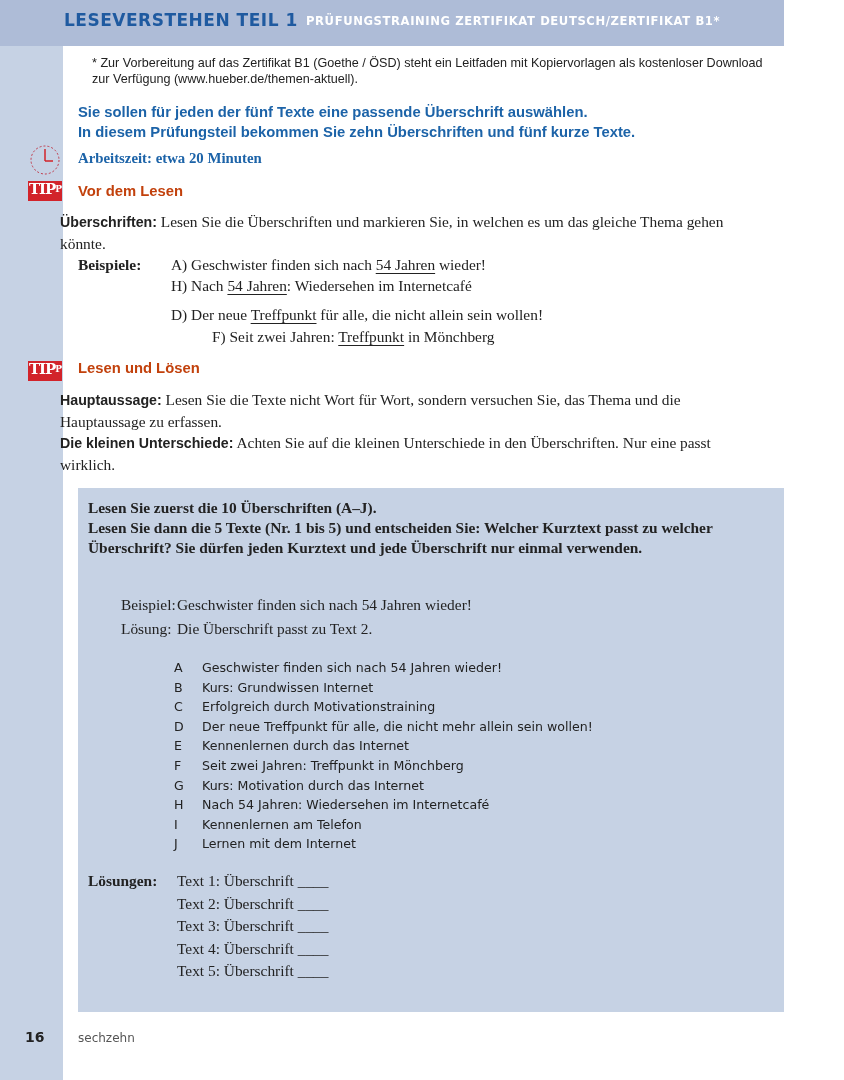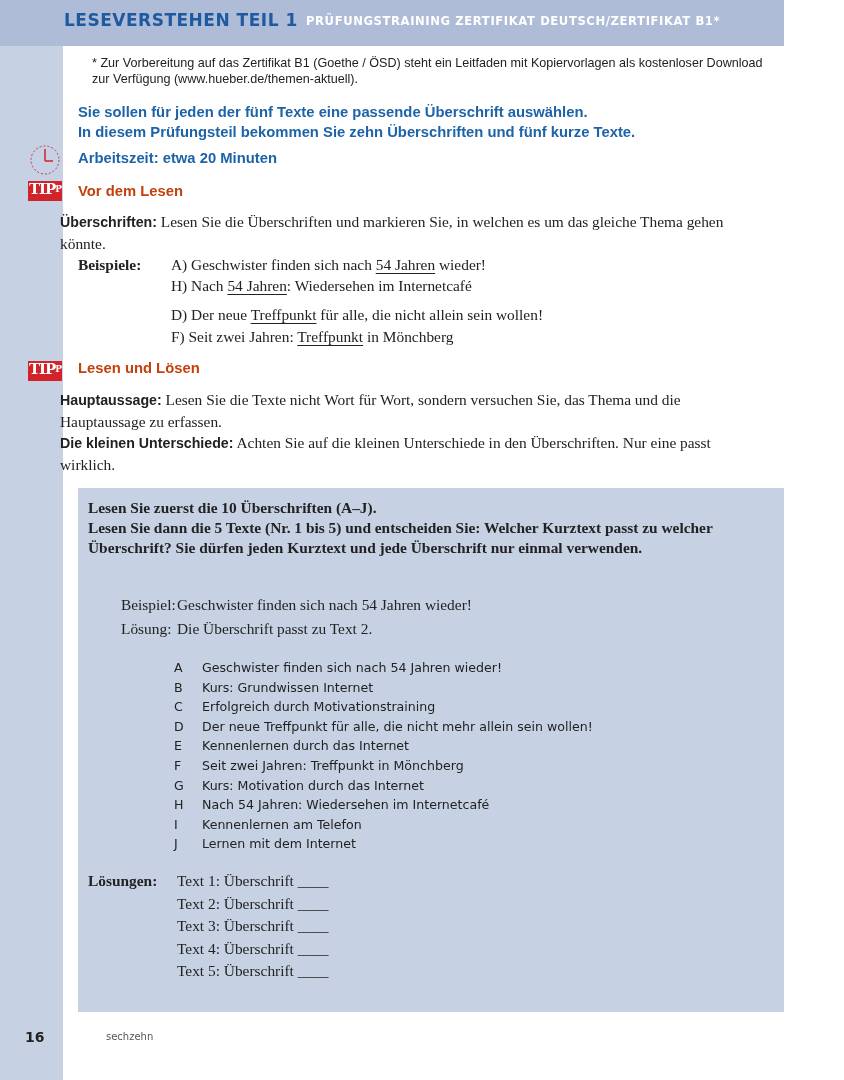--- a/index.html
+++ b/index.html
@@ -31,21 +31,21 @@
   .footnote {
     position:absolute; left:92px; top:55px; width:680px;
     font-size:12.6px; line-height:16px; color:#222;
   }
   .intro {
     position:absolute; left:78px; top:102px; width:700px;
     font-weight:bold; font-size:14.8px; line-height:20px; color:#1c63a8;
   }
   .worktime {
     position:absolute; left:78px; top:150px;
-    font-weight:bold; font-size:14.8px; color:#1c63a8;
+    font-weight:bold; font-size:14.8px; color:#1c63a8;font-family:Liberation Serif, serif;
   }
   .clock-icon { position:absolute; left:28px; top:143px; width:34px; height:34px; }
   .tip-icon {
     position:absolute; left:28px; width:34px; height:20px;
     background:#d2232a; color:#fff;
     font-family:"DejaVu Serif", serif; font-weight:bold; font-size:15px;
     line-height:17px; text-align:center; letter-spacing:-1px;
   }
   .tip-icon small { font-size:9px; vertical-align:top; }
   .section-heading {
@@ -94,21 +94,21 @@
   }
   .solutions .k { position:absolute; left:0; top:0; font-weight:bold; white-space:nowrap; }
   .sol-list { position:absolute; left:89px; top:0; }
   .sol-row { height:22.6px; white-space:nowrap; }
   .page-num {
     position:absolute; left:25px; top:1029px;
     font-family:"DejaVu Sans", sans-serif; font-weight:bold; font-size:14px; color:#222;
   }
   .page-word {
     position:absolute; left:78px; top:1031px;
-    font-family:"DejaVu Sans", sans-serif; font-size:10px; color:#555;margin-left:28px;
+    font-family:"DejaVu Sans", sans-serif; font-size:12px; color:#555;
   }
 </style>
 </head>
 <body>
 
 <div class="sidebar"></div>
 <div class="header">
   <span class="header-title">LESEVERSTEHEN TEIL 1</span>
   <span class="header-sub">PRÜFUNGSTRAINING ZERTIFIKAT DEUTSCH/ZERTIFIKAT B1*</span>
 </div>
@@ -138,21 +138,21 @@
   <span class="ex-label">Beispiele:</span>
   <div class="ex-row" style="top:0px;">
     <span>A)  Geschwister finden sich nach </span><span class="ul">54 Jahren</span><span> wieder!</span>
   </div>
   <div class="ex-row" style="top:21px;">
     <span>H)  Nach </span><span class="ul">54 Jahren</span><span>: Wiedersehen im Internetcafé</span>
   </div>
   <div class="ex-row" style="top:50px;">
     <span>D)  Der neue </span><span class="ul">Treffpunkt</span><span> für alle, die nicht allein sein wollen!</span>
   </div>
-  <div class="ex-row" style="top:72px;">
+  <div class="ex-row" style="top:72px;margin-left:41px;">
     <span>F)  Seit zwei Jahren: </span><span class="ul">Treffpunkt</span><span> in Mönchberg</span>
   </div>
 </div>
 
 <div class="tip-icon" style="top:361px;"><span>TIP</span><small>P</small></div>
 <div class="section-heading" style="top:360px;">Lesen und Lösen</div>
 
 <div class="para" style="top:389px;">
   <span class="lead">Hauptaussage:</span><span> Lesen Sie die Texte nicht Wort für Wort, sondern versuchen Sie, das Thema und die Hauptaussage zu erfassen.</span>
 </div>

